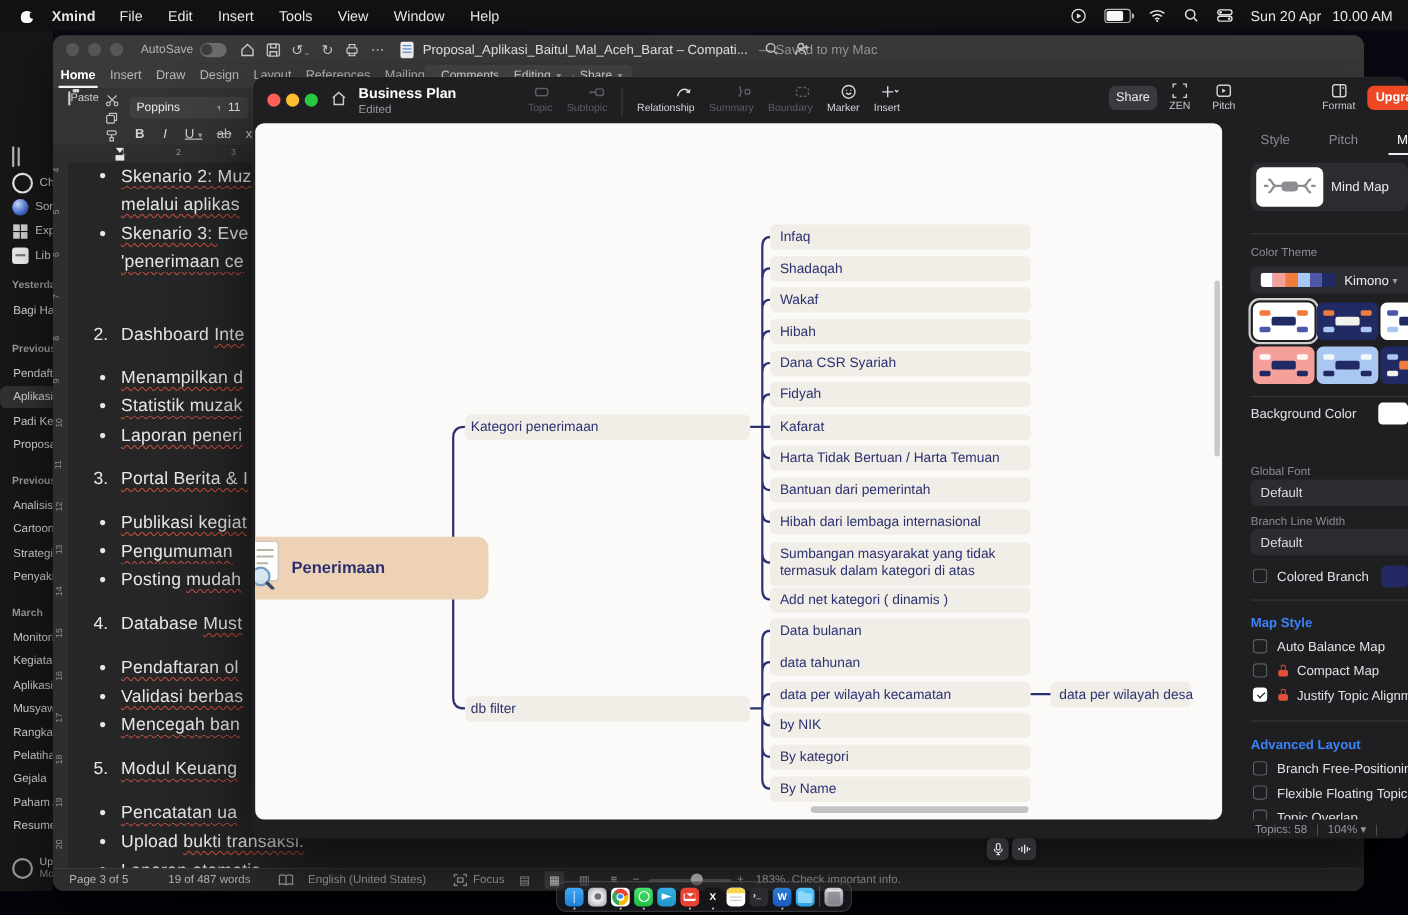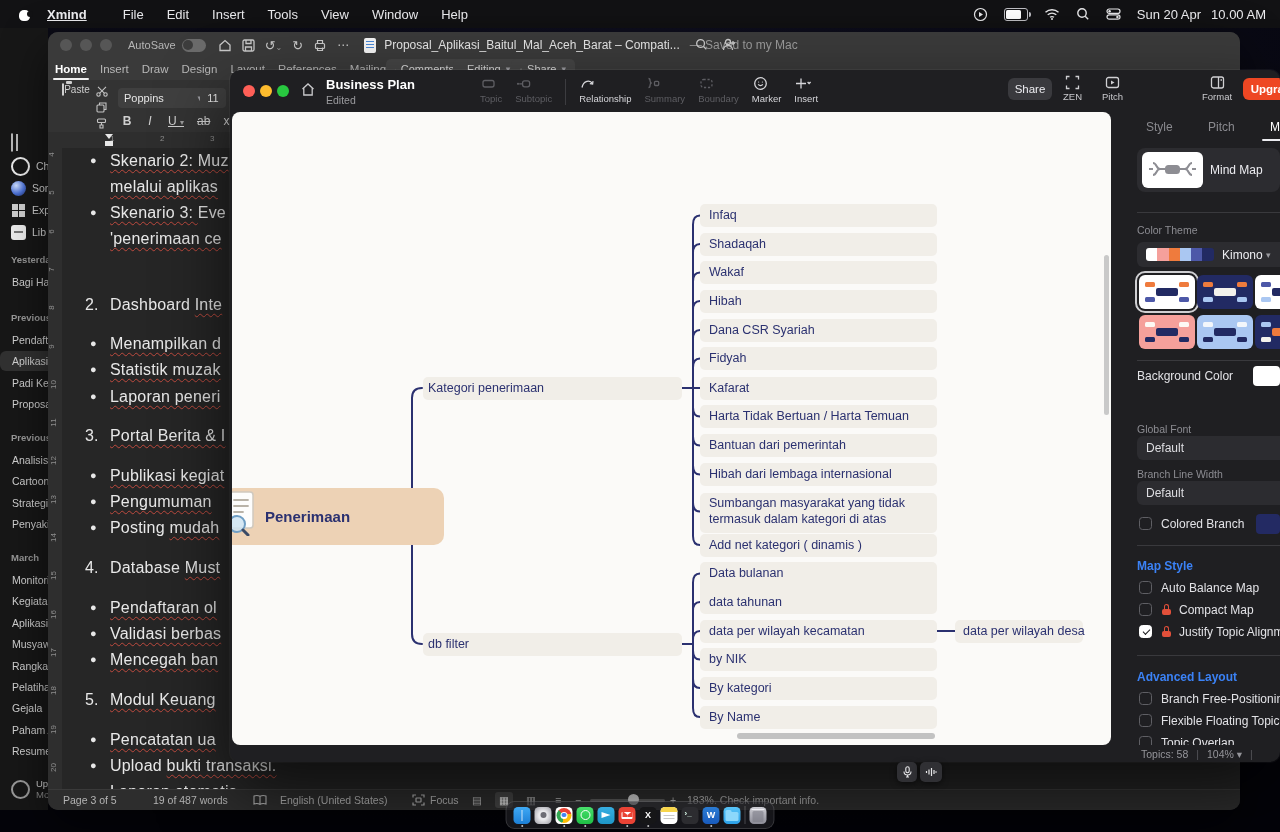--- a/index.html
+++ b/index.html
@@ -9,21 +9,21 @@
   .abs{position:absolute;}
   i{font-style:normal;}
   svg{display:block;}
 
   
   .menubar{position:absolute;left:0;top:0;width:1280px;height:28px;background:#121214;
            display:flex;align-items:center;color:#ededf0;font-size:13px;}
   .mb-apple{width:13px;height:13px;margin:0 16px 0 18px;position:relative;}
   .mb-apple::before{content:"";position:absolute;left:1px;top:2px;width:11px;height:11px;background:#fff;border-radius:5px 5px 4.5px 4.5px;}
   .mb-apple::after{content:"";position:absolute;right:-2px;top:3px;width:6px;height:6px;background:#121214;border-radius:50%;}
-  .mb-app{font-weight:bold;margin-right:36px;text-decoration:underline;}
+  .mb-app{font-weight:bold;margin-right:22px;}
   .mb-item{margin-right:23px;cursor:default;}
   .mb-right{margin-left:auto;display:flex;align-items:center;gap:16px;padding-right:14px;}
   .mb-right svg{stroke:#e8e8ea;}
   .battery{width:22px;height:11px;border:1px solid #bfbfc4;border-radius:3px;position:relative;}
   .battery::before{content:"";position:absolute;left:1px;top:1px;bottom:1px;width:15px;background:#fff;border-radius:1.5px;}
   .battery::after{content:"";position:absolute;right:-4px;top:3px;width:2px;height:5px;background:#bfbfc4;border-radius:0 2px 2px 0;}
   .mb-clock{display:flex;gap:10px;font-size:13px;}
 
   
   .cgpt{position:absolute;left:0;top:28px;width:48px;height:782px;background:#171717;overflow:hidden;}
@@ -94,21 +94,21 @@
 
   
   .xmind{position:absolute;left:230px;top:70px;width:1050px;height:692px;background:#1f1f22;border-radius:10px;
          box-shadow:0 30px 70px rgba(0,0,0,.65),0 0 0 1px rgba(255,255,255,.05);overflow:hidden;}
   .xm-title{position:absolute;left:0;top:0;right:0;height:42px;}
   .xm-home{position:absolute;left:70px;top:12px;color:#c9c9cc;font-size:16px;}
   .xm-doc{position:absolute;left:96px;top:7px;color:#fff;}
   .xm-doc .t{font-size:13px;font-weight:bold;}
   .xm-doc .s{font-size:10.5px;color:#9a9a9e;margin-top:2px;}
   .xm-tools{position:absolute;left:250px;top:5px;display:flex;gap:13px;align-items:flex-start;}
-  .xm-tool{display:flex;flex-direction:column;align-items:flex-start;gap:1px;font-size:9.5px;}
+  .xm-tool{display:flex;flex-direction:column;align-items:flex-end;gap:1px;font-size:9.5px;}
   .xm-tool.on{color:#d6d6da;} .xm-tool.off{color:#5e5e63;}
   .xm-tooldiv{width:1px;height:26px;background:#3c3c40;margin-top:4px;}
   .xm-share{position:absolute;left:778px;top:8px;width:44px;height:22px;background:#3a3a3e;border-radius:6px;
             color:#ececf0;font-size:11.5px;display:flex;align-items:center;justify-content:center;}
   .xm-mini{position:absolute;top:5px;display:flex;flex-direction:column;align-items:center;gap:1px;color:#c9c9cd;font-size:9.5px;}
   .xm-upgrade{position:absolute;left:1013px;top:8px;width:62px;height:22px;background:#ee4723;border-radius:6px;
               color:#fff;font-size:11.5px;font-weight:bold;display:flex;align-items:center;justify-content:center;}
   .xm-canvas{position:absolute;left:2px;top:42px;width:879px;height:633px;background:#fbfaf8;border-radius:8px;overflow:hidden;}
   .topic{position:absolute;background:#f1eee8;border-radius:5px;color:#2b3170;font-size:12.5px;font-weight:500;
          padding-left:9px;line-height:23px;white-space:nowrap;}

